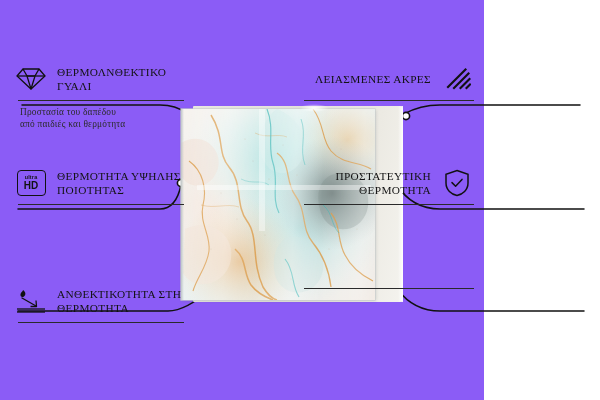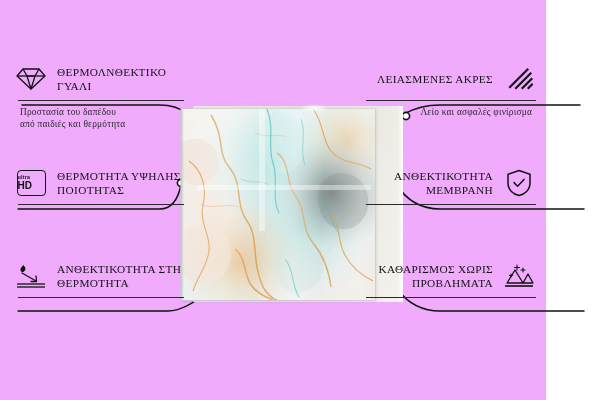--- a/index.html
+++ b/index.html
@@ -9,23 +9,23 @@
     width: 600px;
     height: 400px;
     background: #ffffff;
     font-family: "Liberation Serif", serif;
     overflow: hidden;
     position: relative;
   }
 
   #infographic {
     position: relative;
-    width: 546px;
+    width: 484px;
     height: 400px;
-    background: #f0abfc;
+    background: #8b5cf6;
   }
 
   
   .product-stage {
     position: absolute;
     left: 181px;
     top: 106px;
     width: 222px;
     height: 196px;
   }
@@ -154,29 +154,29 @@
     line-height: 12.4px;
     letter-spacing: .2px;
     color: #2b2b2b;
   }
   .feature.left .feature-desc { padding-left: 6px; }
   .feature.right .feature-desc { padding-right: 4px; }
 
   
   .row-1 { top: 62px; }
   .row-2 { top: 166px; }
-  .row-3 { top: 259px; }
+  .row-3 { top: 284px; }
 
   
   .hd-badge {
     width: 29px; height: 26px;
     border: 1.6px solid #111;
     border-radius: 4px;
     display: flex; flex-direction: column;
-    align-items: flex-start; justify-content: center;
+    align-items: center; justify-content: center;
     line-height: 1;
   }
   .hd-badge .hd-small {
     font-family: "Liberation Sans", sans-serif;
     font-size: 5.4px; font-weight: 700; letter-spacing: .2px;
     margin-bottom: .5px;
   }
   .hd-badge .hd-big {
     font-family: "Liberation Sans", sans-serif;
     font-size: 10px; font-weight: 700; letter-spacing: 0;
@@ -368,51 +368,32 @@
             <path d="M22.5 2.5 L5 20"></path>
             <path d="M25.5 6.5 L11 21"></path>
             <path d="M26.5 12 L17.5 21"></path>
             <path d="M27 17.5 L23.5 21"></path>
           </g>
         </svg>
       </span>
       <span class="feature-title">ΛΕΙΑΣΜΕΝΕΣ ΑΚΡΕΣ</span>
     </div>
     <div class="feature-rule"></div>
-    <div class="feature-desc">Λείο και ασφαλές φινίρισμα</div>
   </div>
 
   <div class="feature right row-2">
     <div class="feature-head">
       <span class="feature-icon">
         <svg width="26" height="28" viewBox="0 0 26 28" fill="none" stroke="#111" stroke-width="1.5">
           <path d="M13 1.5 L24 5.2 V14 C24 21 18.6 25.3 13 26.5 C7.4 25.3 2 21 2 14 V5.2 Z"></path>
           <path d="M8 13.6 L11.6 17.2 L18 10.4" stroke-width="1.5" stroke-linecap="round" stroke-linejoin="round"></path>
         </svg>
       </span>
-      <span class="feature-title">ΑΝΘΕΚΤΙΚΟΤΗΤΑ ΜΕΜΒΡΑΝΗ</span>
+      <span class="feature-title">ΠΡΟΣΤΑΤΕΥΤΙΚΗ ΘΕΡΜΟΤΗΤΑ</span>
     </div>
     <div class="feature-rule"></div>
   </div>
 
   <div class="feature right row-3">
-    <div class="feature-head">
-      <span class="feature-icon">
-        <svg width="30" height="26" viewBox="0 0 30 26" fill="none" stroke="#111" stroke-width="1.3">
-          <path d="M3 20 L11 7 L19 20 Z" stroke-linejoin="round"></path>
-          <path d="M19 20 L24 11 L29 20 Z" stroke-linejoin="round"></path>
-          <path d="M1 23 H29" stroke-width="1.6"></path>
-          <g stroke-width="1.1" stroke-linecap="round">
-            <path d="M13 2 L13 7"></path>
-              <path d="M10.5 4.5 L15.5 4.5"></path>
-            <path d="M19 5 L19 9"></path>
-              <path d="M17 7 L21 7"></path>
-            <path d="M7 11 L7 14"></path>
-              <path d="M5.5 12.5 L8.5 12.5"></path>
-          </g>
-        </svg>
-      </span>
-      <span class="feature-title">ΚΑΘΑΡΙΣΜΟΣ ΧΩΡΙΣ ΠΡΟΒΛΗΜΑΤΑ</span>
-    </div>
     <div class="feature-rule"></div>
   </div>
 
 </div>
 
 </body></html>

